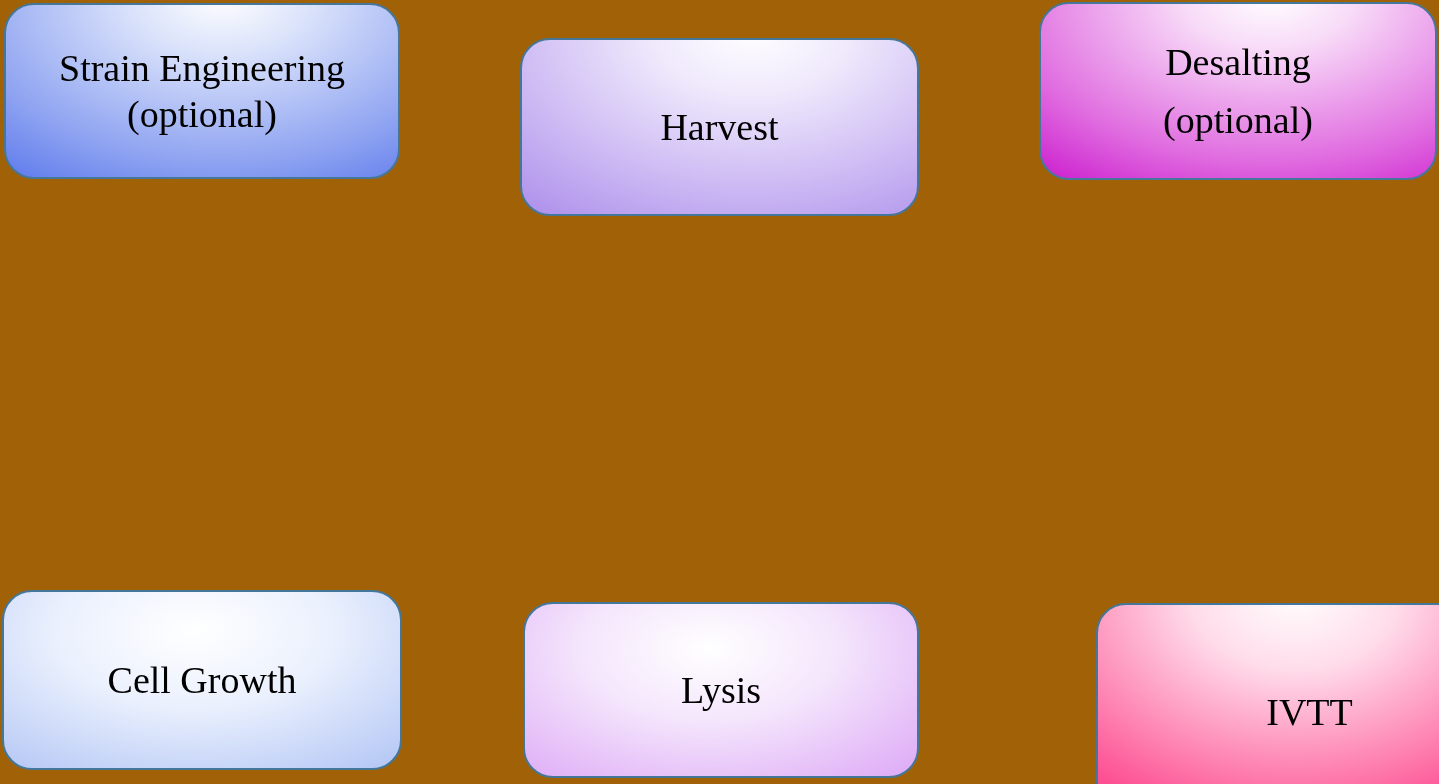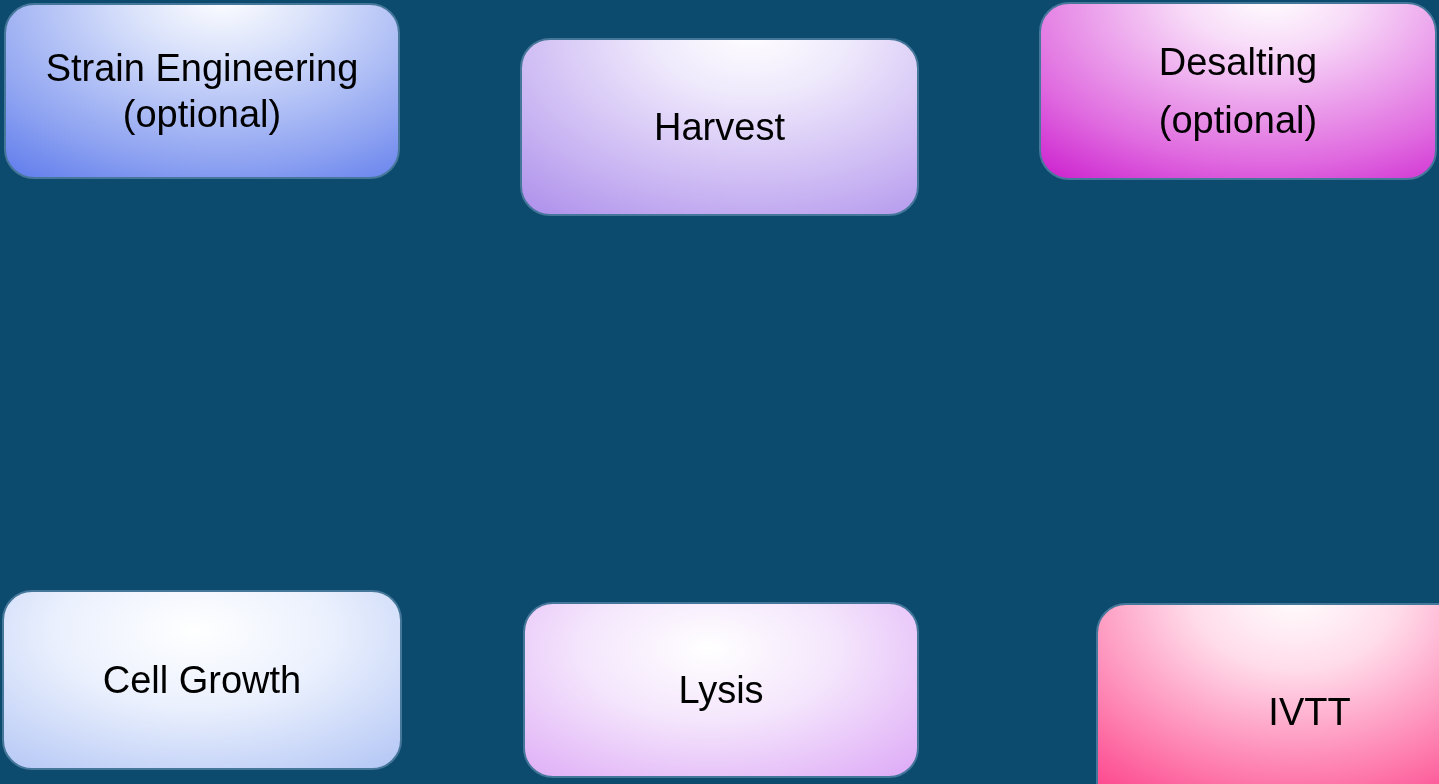--- a/index.html
+++ b/index.html
@@ -4,23 +4,23 @@
 <style>
   html, body {
     margin: 0;
     padding: 0;
     background: #000000;
   }
   .canvas {
     position: relative;
     width: 1439px;
     height: 784px;
-    background: #0c4a6e;
+    background: #a16207;
     overflow: hidden;
-    font-family: Liberation Sans, sans-serif;
+    font-family: Liberation Serif, serif;
   }
   .flow-box {
     position: absolute;
     box-sizing: border-box;
     border: 2px solid #45779a;
     border-radius: 30px;
     display: flex;
     flex-direction: column;
     align-items: center;
     justify-content: center;

